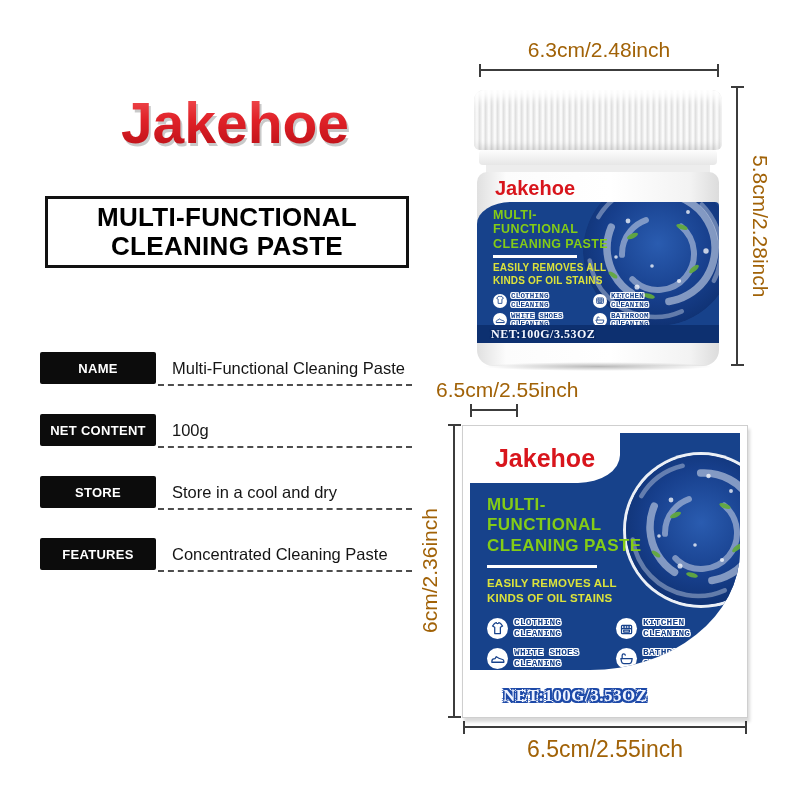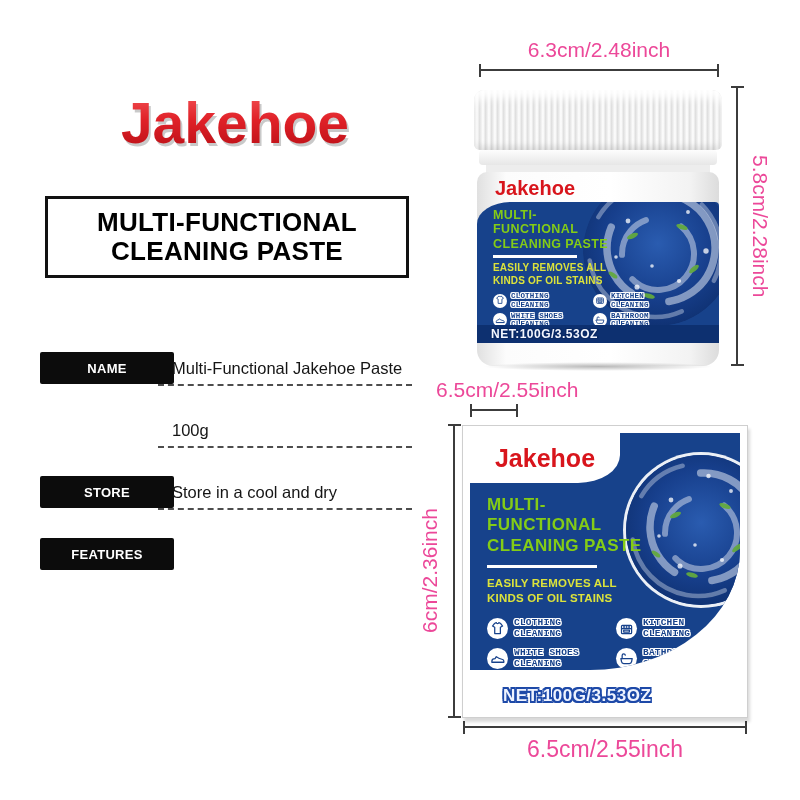--- a/index.html
+++ b/index.html
@@ -8,42 +8,42 @@
             font-family:"Liberation Sans", sans-serif; overflow:hidden; }
 
   
   .logo { position:absolute; left:95px; top:90px; width:280px; text-align:center;
           font-size:57px; font-weight:bold;
           background:linear-gradient(180deg,#f4575a 0%,#e02128 45%,#b50d14 100%);
           -webkit-background-clip:text; background-clip:text;
           color:transparent; -webkit-text-fill-color:transparent;
           filter:drop-shadow(2px 3px 0 #c9c9c9); }
 
-  .title-box { position:absolute; left:45px; top:196px; width:364px; height:82px;
+  .title-box { position:absolute; left:45px; top:196px; width:364px; height:72px;
                border:3px solid #111; display:flex; flex-direction:column;
                justify-content:center; align-items:center; font-weight:bold;
                font-size:26px; line-height:1.12; color:#000; letter-spacing:.3px; }
 
   .specs { position:absolute; left:40px; top:352px; width:372px; }
   .spec-row { position:relative; height:32px; margin-bottom:30px; }
-  .spec-label { position:absolute; left:0; top:0; width:134px; height:32px;
+  .spec-label { position:absolute; left:0; top:0; width:116px; height:32px;
                 background:#0c0c0c; color:#fff; display:flex; align-items:center;
                 justify-content:center; font-weight:bold; font-size:13px;
                 letter-spacing:.3px; border-radius:2px; }
   .spec-value { position:absolute; left:118px; right:0; top:0; height:34px;
                 display:flex; align-items:center; padding-left:14px;
                 font-size:16.5px; color:#151515; white-space:nowrap;
                 border-bottom:2px dashed #4d4d4d; }
 
   
   .hdim { position:absolute; height:13px; border-left:2px solid #3c3c3c; border-right:2px solid #3c3c3c; }
   .hdim::after { content:""; position:absolute; left:0; right:0; top:5px; border-top:2px solid #3c3c3c; }
   .vdim { position:absolute; width:13px; border-top:2px solid #3c3c3c; border-bottom:2px solid #3c3c3c; }
   .vdim::after { content:""; position:absolute; top:0; bottom:0; left:5px; border-left:2px solid #3c3c3c; }
-  .dimtext { position:absolute; font-size:21px; color:#ec4899; }
+  .dimtext { position:absolute; font-size:21px; color:#a16207; }
   .vtext { display:flex; align-items:center; justify-content:center; writing-mode:vertical-rl; }
   .vtext.flip { transform:rotate(180deg); }
 
   
   .jar { position:absolute; left:474px; top:90px; width:248px; height:278px; }
   .jar-lid { position:absolute; left:0; top:0; width:248px; height:60px;
              border-radius:10px 10px 6px 6px;
              background:repeating-linear-gradient(90deg,#e3e3e3 0px,#ffffff 3px,#d9d9d9 6px);
              box-shadow:inset 0 8px 8px rgba(255,255,255,.95), inset 0 -4px 6px rgba(0,0,0,.10); }
   .jar-lid-rim { position:absolute; left:5px; top:60px; width:238px; height:15px;
@@ -76,21 +76,21 @@
   .feat { display:flex; align-items:center; }
   .feat-ic { border-radius:50%; background:#fff; display:flex; align-items:center;
              justify-content:center; flex:none; }
   .feat-ic svg { width:72%; height:72%; }
   .feat-tx { font-weight:bold; line-height:1.12; color:#17428b; letter-spacing:.2px;
              text-shadow:-1px -1px 0 #fff,1px -1px 0 #fff,-1px 1px 0 #fff,1px 1px 0 #fff,
                          -1px 0 0 #fff,1px 0 0 #fff,0 -1px 0 #fff,0 1px 0 #fff; }
   .net-tx { font-weight:bold; letter-spacing:.5px; color:#f4f7ff;
             text-shadow:-1.4px -1.4px 0 #0a2a66,1.4px -1.4px 0 #0a2a66,-1.4px 1.4px 0 #0a2a66,
                         1.4px 1.4px 0 #0a2a66,-1.4px 0 0 #0a2a66,1.4px 0 0 #0a2a66,
-                        0 -1.4px 0 #0a2a66,0 1.4px 0 #0a2a66; }
+                        0 -1.4px 0 #0a2a66,0 1.4px 0 #0a2a66;font-family:Liberation Serif, serif; }
   .splash { border-radius:50%; position:absolute; }
 
   
   .boxp { position:absolute; left:462px; top:425px; width:286px; height:293px; background:#fff;
           border:1px solid #cfcfcf; box-shadow:2px 4px 3px rgba(0,0,0,.15); }
   .boxp-blue { position:absolute; left:7px; top:7px; right:7px; bottom:47px; background:#17428b;
                border-bottom-right-radius:150px 120px; overflow:hidden; }
   .boxp-corner { position:absolute; left:0; top:0; width:150px; height:50px; background:#fff;
                  border-bottom-right-radius:42px 28px; display:flex; align-items:center;
                  justify-content:center; }
@@ -116,31 +116,33 @@
   <div class="logo">Jakehoe</div>
 
   <div class="title-box">
     <div>MULTI-FUNCTIONAL</div>
     <div>CLEANING PASTE</div>
   </div>
 
   <div class="specs">
     <div class="spec-row">
       <div class="spec-label">NAME</div>
-      <div class="spec-value">Multi-Functional Jakehoe Paste</div>
+      <div class="spec-value">Multi-Functional Cleaning Paste</div>
     </div>
     <div class="spec-row">
+      <div class="spec-label">NET CONTENT</div>
       <div class="spec-value">100g</div>
     </div>
     <div class="spec-row">
       <div class="spec-label">STORE</div>
       <div class="spec-value">Store in a cool and dry</div>
     </div>
     <div class="spec-row">
       <div class="spec-label">FEATURES</div>
+      <div class="spec-value">Concentrated Cleaning Paste</div>
     </div>
   </div>
 
   <div class="dimtext" style="left:479px; top:38px; width:240px; text-align:center;">6.3cm/2.48inch</div>
   <div class="hdim" style="left:479px; top:64px; width:240px;"></div>
   <div class="vdim" style="left:731px; top:86px; height:280px;"></div>
   <div class="dimtext vtext" style="left:748px; top:86px; height:280px;">5.8cm/2.28inch</div>
 
   <div class="jar">
     <div class="jar-lid"></div>

